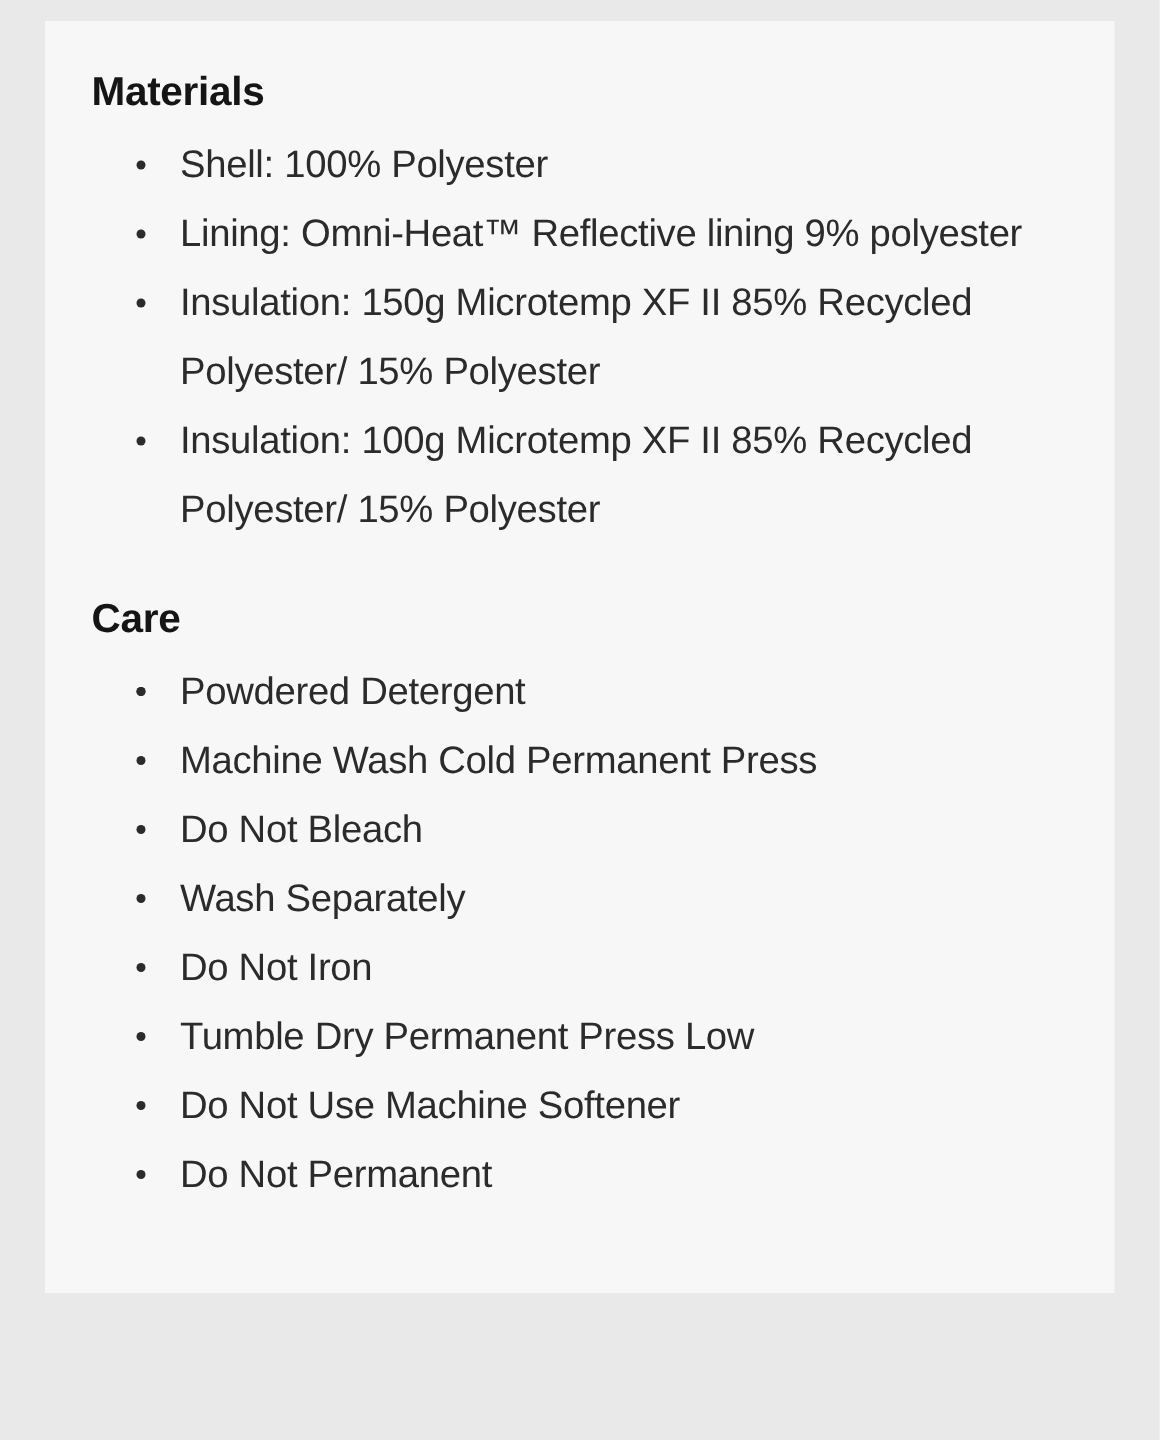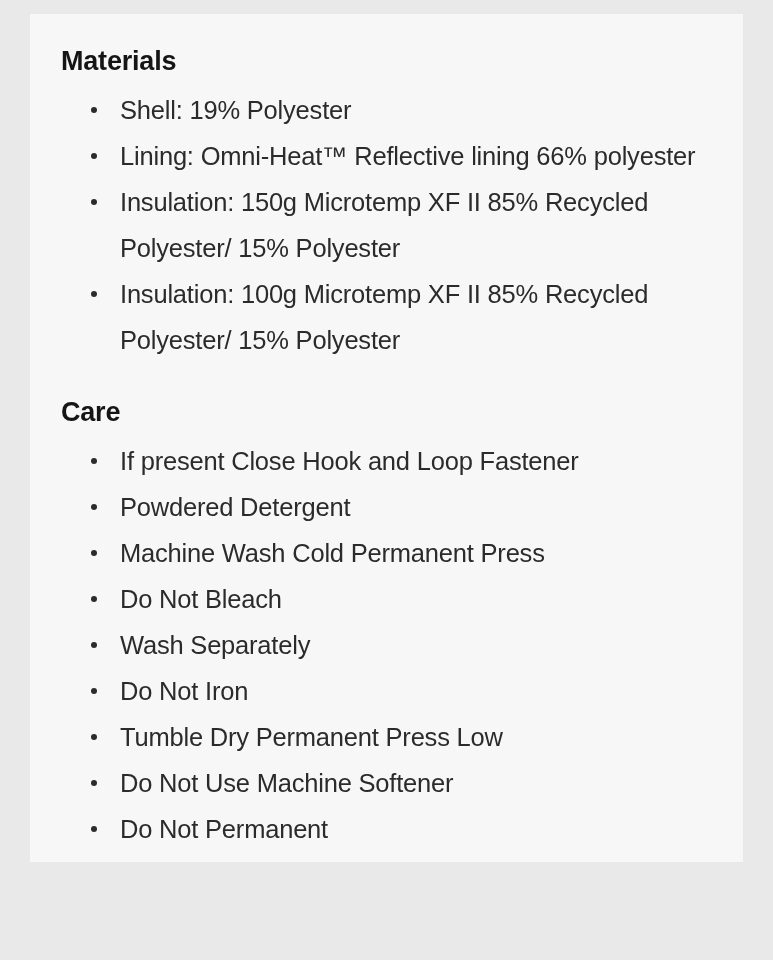--- a/index.html
+++ b/index.html
@@ -61,41 +61,40 @@
 </style>
 </head>
 <body>
 
 <div class="panel">
 
   <h2 class="section-title">Materials</h2>
   <ul class="bullets">
     <li>
       <span class="dot"></span>
-      <span>Shell: 19% Polyester</span>
+      <span>Shell: 100% Polyester</span>
     </li>
     <li>
       <span class="dot"></span>
-      <span>Lining: Omni-Heat™ Reflective lining 66% polyester</span>
+      <span>Lining: Omni-Heat™ Reflective lining 9% polyester</span>
     </li>
     <li>
       <span class="dot"></span>
       <span>Insulation: 150g Microtemp XF II 85% Recycled Polyester/ 15% Polyester</span>
     </li>
     <li>
       <span class="dot"></span>
       <span>Insulation: 100g Microtemp XF II 85% Recycled Polyester/ 15% Polyester</span>
     </li>
   </ul>
 
   <h2 class="section-title care">Care</h2>
   <ul class="bullets">
     <li>
       <span class="dot"></span>
-      <span>If present Close Hook and Loop Fastener</span>
     </li>
     <li>
       <span class="dot"></span>
       <span>Powdered Detergent</span>
     </li>
     <li>
       <span class="dot"></span>
       <span>Machine Wash Cold Permanent Press</span>
     </li>
     <li>

